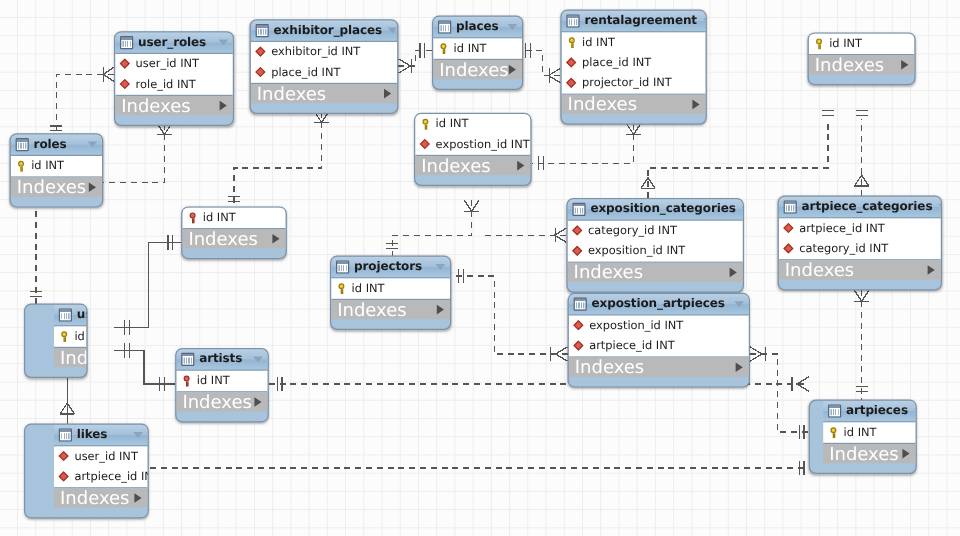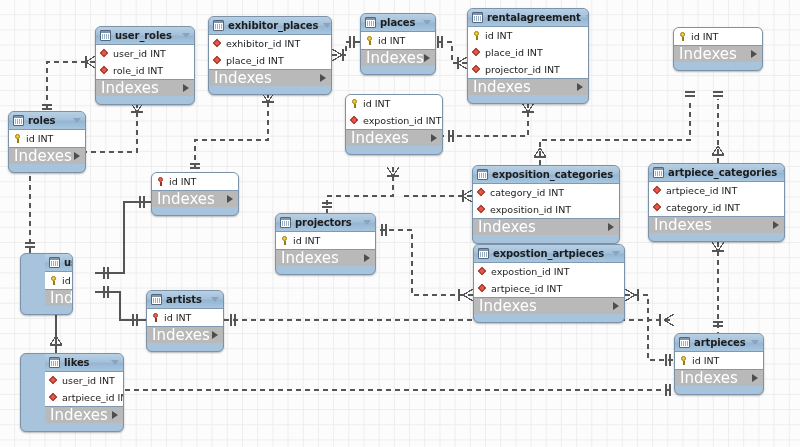--- a/index.html
+++ b/index.html
@@ -620,21 +620,21 @@
           <div class="fld">
             <span class="ic key-r"></span>
             <span class="fld-label">id INT</span>
           </div>
         </div>
         <div class="tbl-foot">
           <span class="foot-label">Indexes</span>
           <span class="foot-arrow"></span>
         </div>
       </div>
-      <div class="tbl" style="left: 674px; top: 333px; width: 90px;">
+      <div class="tbl" style="left: 674px; top: 333px; width: 90px; padding-left: 11px;">
         <div class="tbl-hdr">
           <span class="tbl-icon"></span>
           <span class="tbl-name">artpieces</span>
           <span class="caret"></span>
         </div>
         <div class="tbl-body">
           <div class="fld">
             <span class="ic key-y"></span>
             <span class="fld-label">id INT</span>
           </div>

